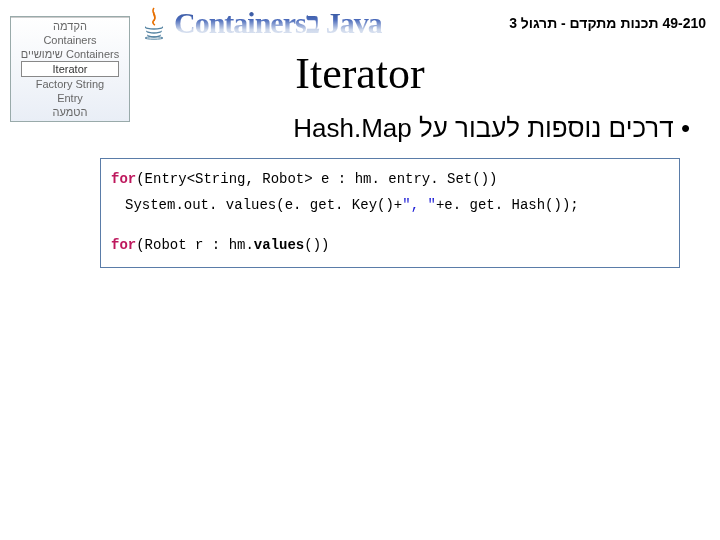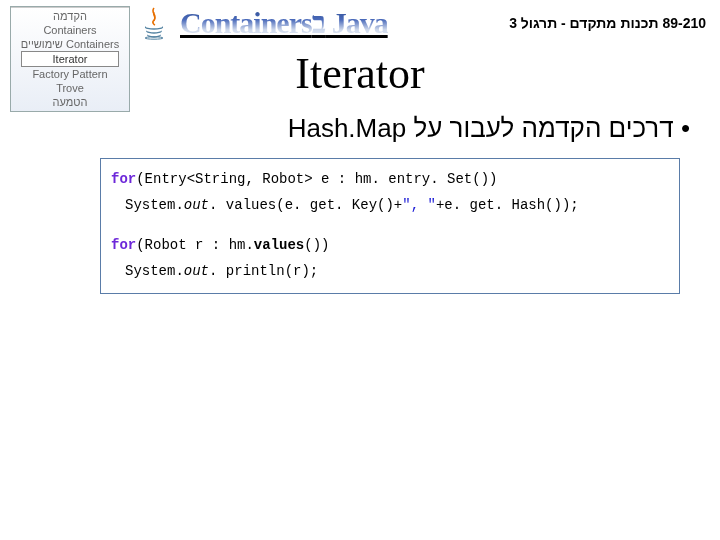--- a/index.html
+++ b/index.html
@@ -14,22 +14,21 @@
   }
   .header {
     display: flex;
     align-items: center;
     justify-content: space-between;
     padding: 6px 14px 2px 140px;
   }
   .logo-title {
     display: flex;
     align-items: flex-end;
-    gap: 12px;
-    text-decoration: underline;
+    gap: 6px;
   }
   .java-logo {
     width: 28px;
     height: 34px;
     position: relative;
   }
   .title-text {
     font-family: 'Times New Roman', serif;
     font-size: 30px;
     font-weight: bold;
@@ -42,21 +41,21 @@
   }
   .course-label {
     font-family: Arial, sans-serif;
     font-size: 14px;
     font-weight: bold;
     color: #000;
     direction: rtl;
   }
   .nav-box {
     position: absolute;
-    top: 6px;
+    top: 16px;
     left: 10px;
     border: 1px solid #9aa;
     background: linear-gradient(to bottom, #fff 0%, #e9eef6 100%);
     padding: 2px 4px;
     width: 110px;
     box-shadow: 0 1px 0 #ccc inset;
   }
   .nav-item {
     font-size: 11px;
     color: #666;
@@ -91,67 +90,66 @@
   }
   .code-box {
     margin: 0 40px 0 100px;
     border: 1px solid #5a7ca8;
     background: #fff;
     padding: 8px 10px;
     font-family: 'Courier New', monospace;
     font-size: 14px;
     line-height: 1.85;
   }
-  .kw { font-weight: bold; color: #6d28d9; }
+  .kw { font-weight: bold; color: #be185d; }
   .str { color: #1a1ad6; }
-  .it { font-style: italic; }
+  .it { }
   .bld { font-weight: bold; }
   .code-line { margin-bottom: 14px; }
   .code-line:last-child { margin-bottom: 0; }
   .indent { padding-left: 14px; }
 </style>
 </head>
 <body>
 
 <div class="nav-box">
   <div class="nav-item">הקדמה</div>
   <div class="nav-item">Containers</div>
   <div class="nav-item">שימושיים Containers</div>
   <div class="nav-item selected">Iterator</div>
-  <div class="nav-item">Factory Pattern</div>
-  <div class="nav-item">Trove</div>
+  <div class="nav-item">Factory String</div>
+  <div class="nav-item">Entry</div>
   <div class="nav-item">הטמעה</div>
 </div>
 
 <div class="header">
   <div class="logo-title">
     <div class="java-logo">
       <svg viewBox="0 0 28 34" width="28" height="34">
         <path d="M14 2 C10 7 18 9 14 14 C11 17 15 19 15 19" stroke="#e76f00" stroke-width="1.6" fill="none"></path>
         <path d="M14 6 C12 10 17 11 14 15" stroke="#e76f00" stroke-width="1.2" fill="none"></path>
         <path d="M6 21 C4 22 10 23 14 23 C18 23 24 22 22 21" stroke="#5382a1" stroke-width="1.4" fill="none"></path>
         <path d="M7 25 C6 26 11 27 14 27 C17 27 22 26 21 25" stroke="#5382a1" stroke-width="1.4" fill="none"></path>
         <path d="M8 29 C7 30 12 31 14 31 C16 31 21 30 20 29" stroke="#5382a1" stroke-width="1.4" fill="none"></path>
         <ellipse cx="14" cy="32" rx="9" ry="1.2" fill="none" stroke="#5382a1" stroke-width="1"></ellipse>
       </svg>
     </div>
     <span class="title-text">Containersב Java</span>
   </div>
-  <div class="course-label">89-210 תכנות מתקדם - תרגול 3</div>
+  <div class="course-label">49-210 תכנות מתקדם - תרגול 3</div>
 </div>
 
 <div class="slide-title">Iterator</div>
 
 <div class="bullet-line">
-  • <span>דרכים הקדמה לעבור על</span>
+  • <span>דרכים נוספות לעבור על</span>
   <span class="bullet-latin">Hash.Map</span>
 </div>
 
 <div class="code-box">
   <div class="code-line">
     <span class="kw">for</span><span>(Entry&lt;String, Robot&gt; e : hm. entry. Set())</span><br>
     <span class="indent"><span>System.</span><span class="it">out</span><span>. values(e. get. Key()+</span><span class="str">", "</span><span>+e. get. Hash());</span></span>
   </div>
   <div class="code-line">
     <span class="kw">for</span><span>(Robot r : hm.</span><span class="bld">values</span><span>())</span><br>
-    <span class="indent"><span>System.</span><span class="it">out</span><span>. println(r);</span></span>
   </div>
 </div>
 
 </body></html>

